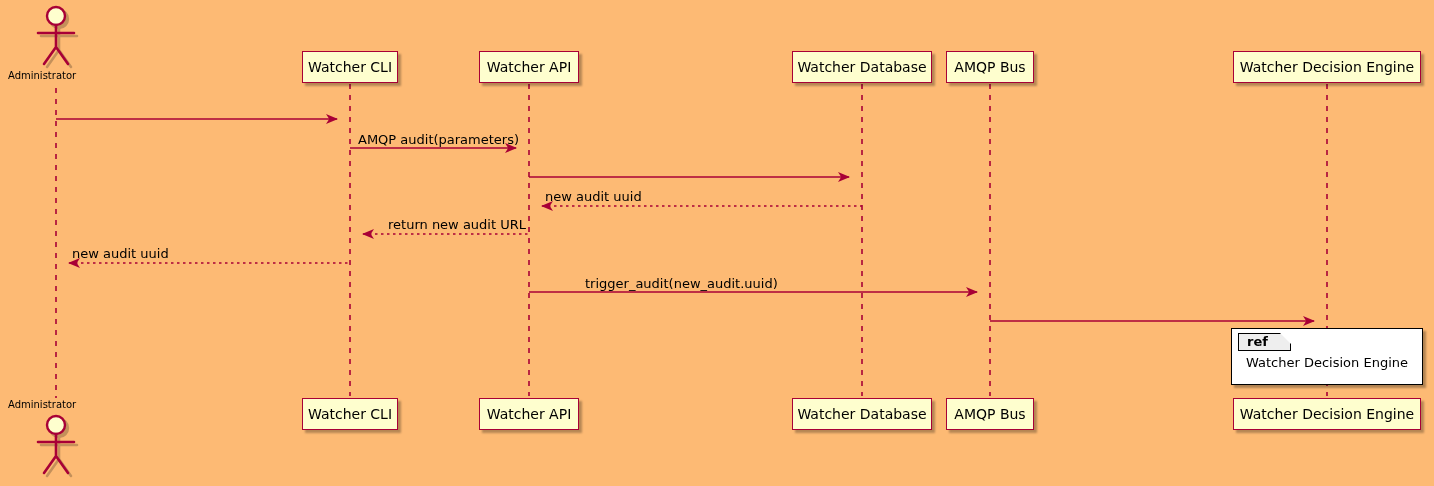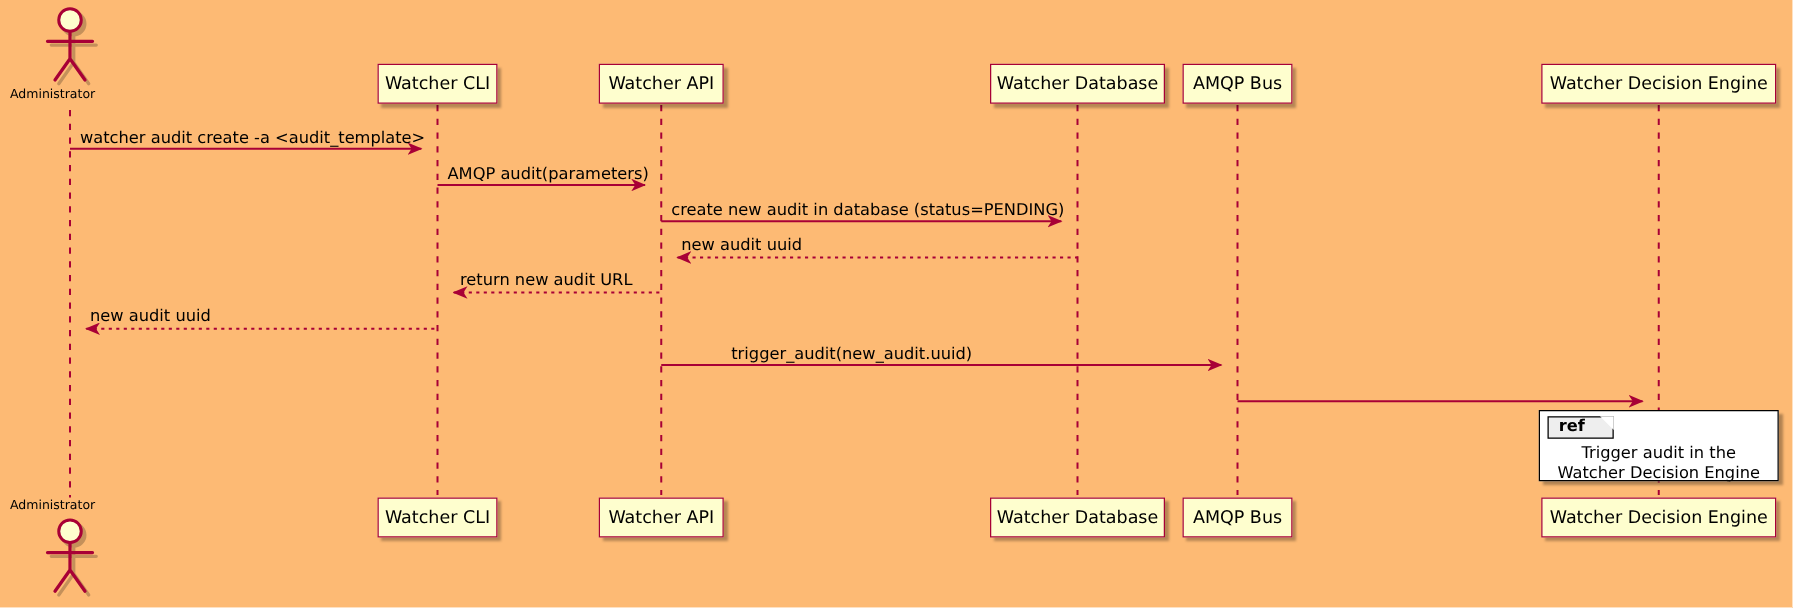--- a/index.html
+++ b/index.html
@@ -196,39 +196,36 @@
     <span>AMQP Bus</span>
   </div>
 
   <div class="pbox" style="left:1233px; top:398px; width:188px; height:32px;">
     <span>Watcher Decision Engine</span>
   </div>
 
   <div class="actor-label" style="left:8px; top:70px;">Administrator</div>
   <div class="actor-label" style="left:8px; top:399px;">Administrator</div>
 
-  <div class="msg" style="left:64px; top:104px;">watcher audit create -a &lt;audit_template&gt;</div>
 
   <div class="msg" style="left:358px; top:133px;">AMQP audit(parameters)</div>
 
-  <div class="msg" style="left:537px; top:162px;">create new audit in database (status=PENDING)</div>
 
   <div class="msg" style="left:545px; top:190px;">new audit uuid</div>
 
-  <div class="msg" style="left:368px; top:218px;">return new audit URL</div>
+  <div class="msg" style="left:388px; top:218px;">return new audit URL</div>
 
   <div class="msg" style="left:72px; top:247px;">new audit uuid</div>
 
   <div class="msg" style="left:537px; top:277px;margin-left:48px;">trigger_audit(new_audit.uuid)</div>
 
 
   <div class="ref-box" style="left:1231px; top:328px; width:192px; height:57px;">
     <div class="ref-tab">
       <span>ref</span>
       <span class="ref-tab-clip"></span>
     </div>
     <div class="ref-text">
-      <div>Trigger audit in the</div>
       <div>Watcher Decision Engine</div>
     </div>
   </div>
 
 </div>
 
 </body></html>

